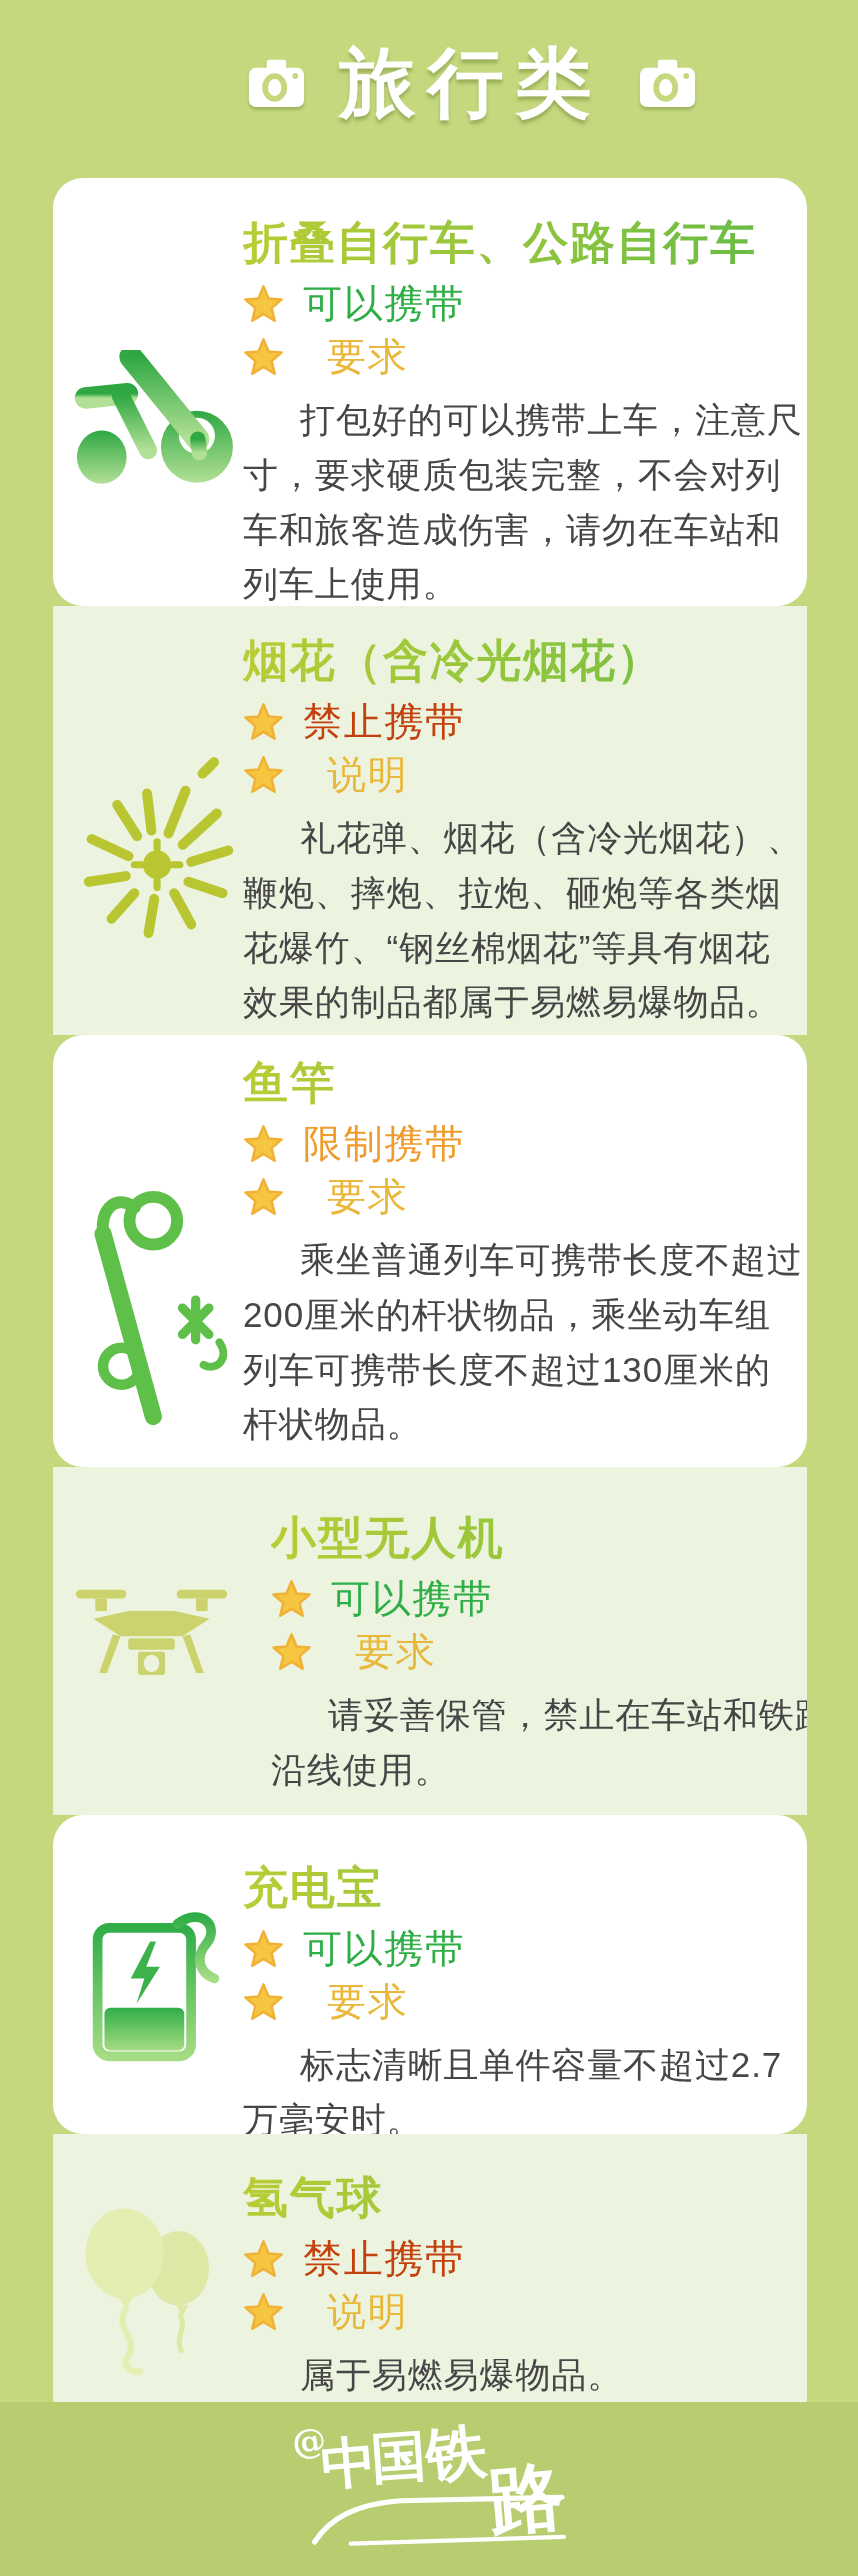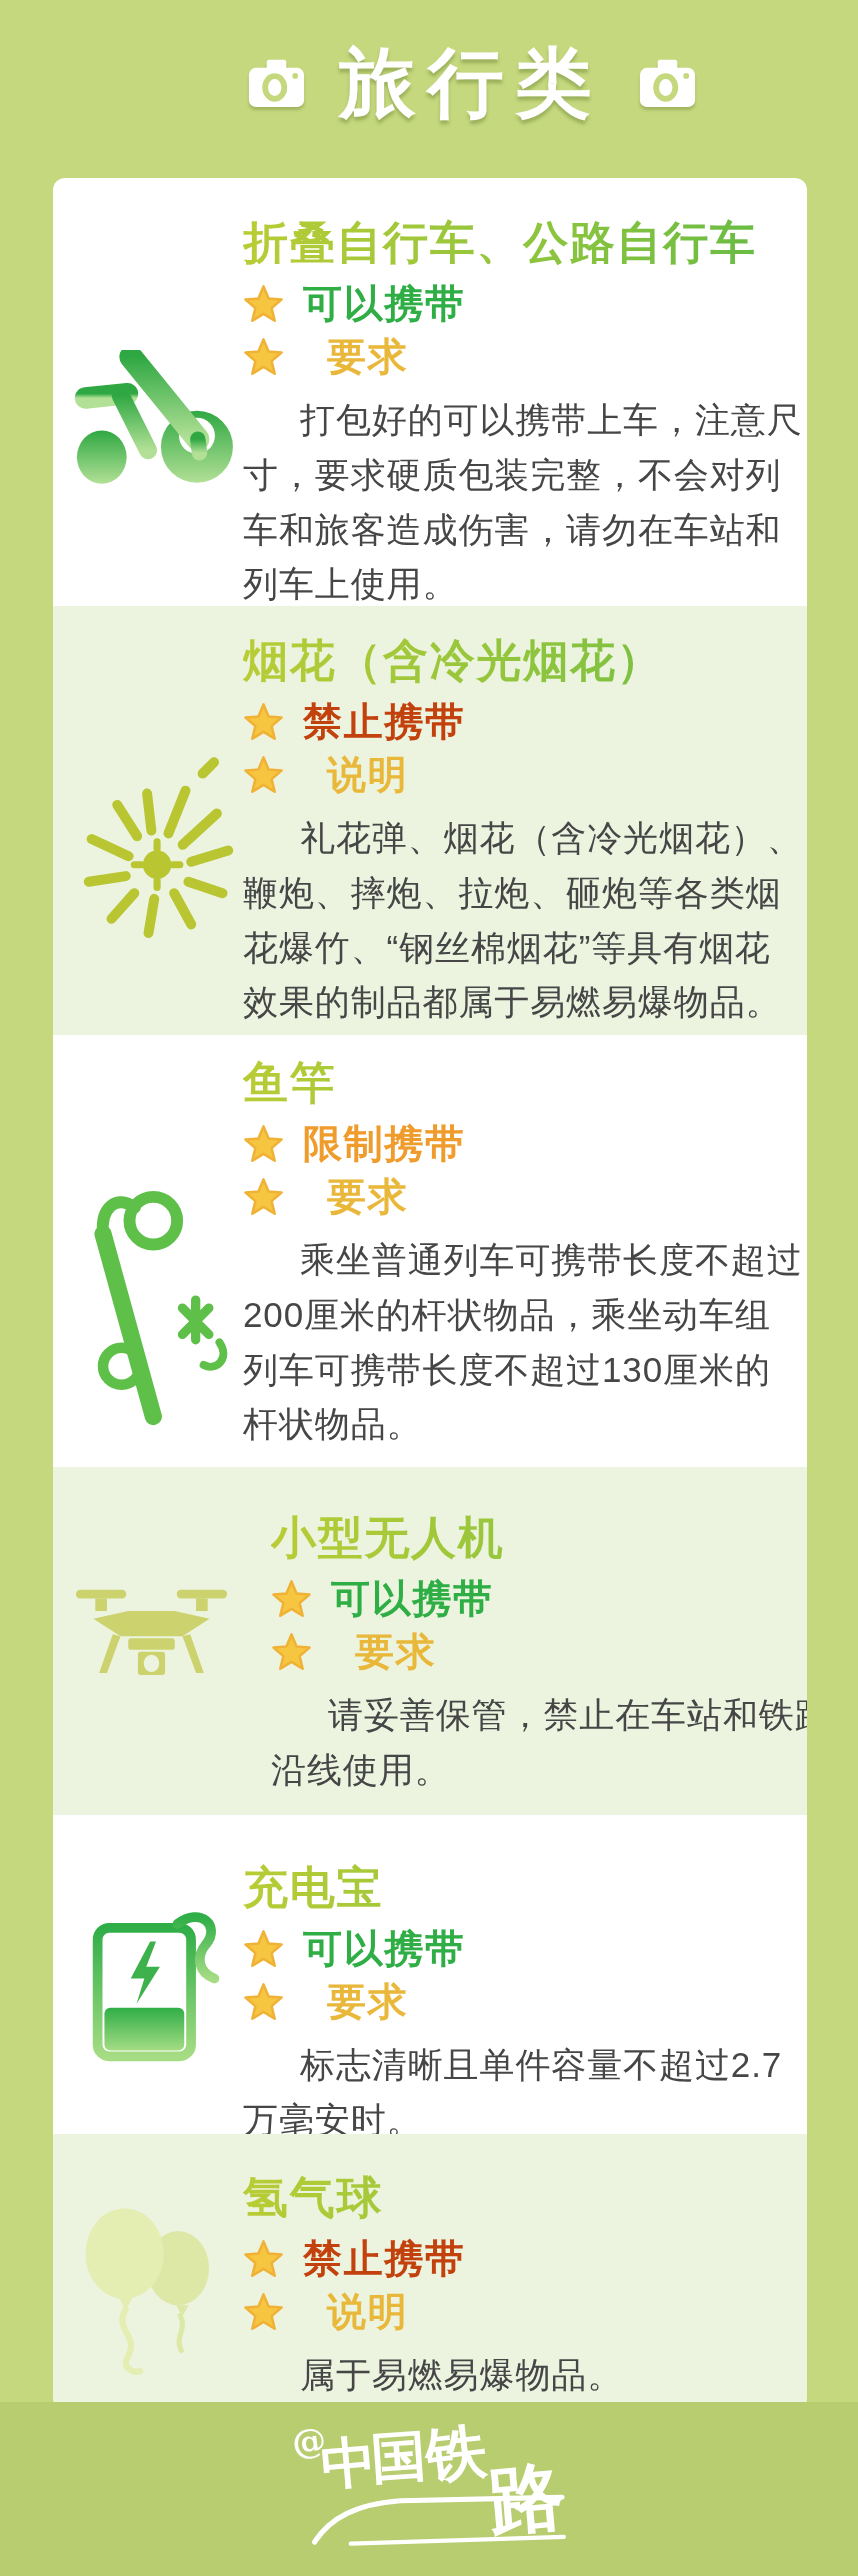--- a/index.html
+++ b/index.html
@@ -15,21 +15,21 @@
     color:#ffffff;font-size:76px;font-weight:bold;letter-spacing:12px;
     text-shadow:0 4.3px 3.4px rgba(105,128,48,.45);line-height:1;
   }
   .cam{width:57px;height:52px;filter:drop-shadow(0 3.4px 1.7px rgba(105,128,48,.4));}
   
   .sections{
     position:absolute;left:53px;top:178px;width:754px;
     border-radius:12px 12px 19px 19px;overflow:hidden;
   }
   .card{position:relative;}
-  .bg-white{background:#ffffff;}
+  .bg-white{background:#ffffff;border-radius:30px;}
   .bg-tint{background:#ecf4e0;}
   .s1{height:428px;}
   .s2{height:429px;}
   .s3{height:432px;}
   .s4{height:348px;padding-left:28px;}
   .s5{height:319px;}
   .s6{height:283px;}
   .icon-wrap{position:absolute;}
   .sec-body{position:relative;margin-left:190px;width:560px;}
   .s1 .sec-body{padding-top:39px;}
@@ -39,21 +39,21 @@
   .s5 .sec-body{padding-top:47px;}
   .s6 .sec-body{padding-top:38px;}
   .sec-title{
     margin:0 0 12px 0;font-size:45px;font-weight:bold;letter-spacing:1.7px;line-height:1.15;
     color:#9ac038;
     background-image:linear-gradient(90deg,#b9cc35 0%,#8cc43e 55%,#62ba45 100%);
     -webkit-background-clip:text;background-clip:text;-webkit-text-fill-color:transparent;
   }
   .rule{display:flex;align-items:center;height:46px;margin:6.9px 0;}
   .star{width:41px;height:41px;flex:0 0 41px;margin-right:19px;}
-  .rule-label{font-size:39px;font-weight:bold;letter-spacing:1.7px;}
+  .rule-label{font-size:39px;font-weight:normal;letter-spacing:1.7px;}
   .allowed{color:#2fae46;}
   .note{color:#e9b83a;margin-left:24px;}
   .forbidden{color:#c2410c;}
   .restricted{color:#ef9c2d;}
   .body-text{
     margin:13.7px 0 0 0;font-size:35px;line-height:1.56;color:#464646;
     text-indent:57px;letter-spacing:0.9px;
   }
   
   .footer{position:absolute;left:0;top:2402px;width:859px;height:174px;background:#b7cd70;}

